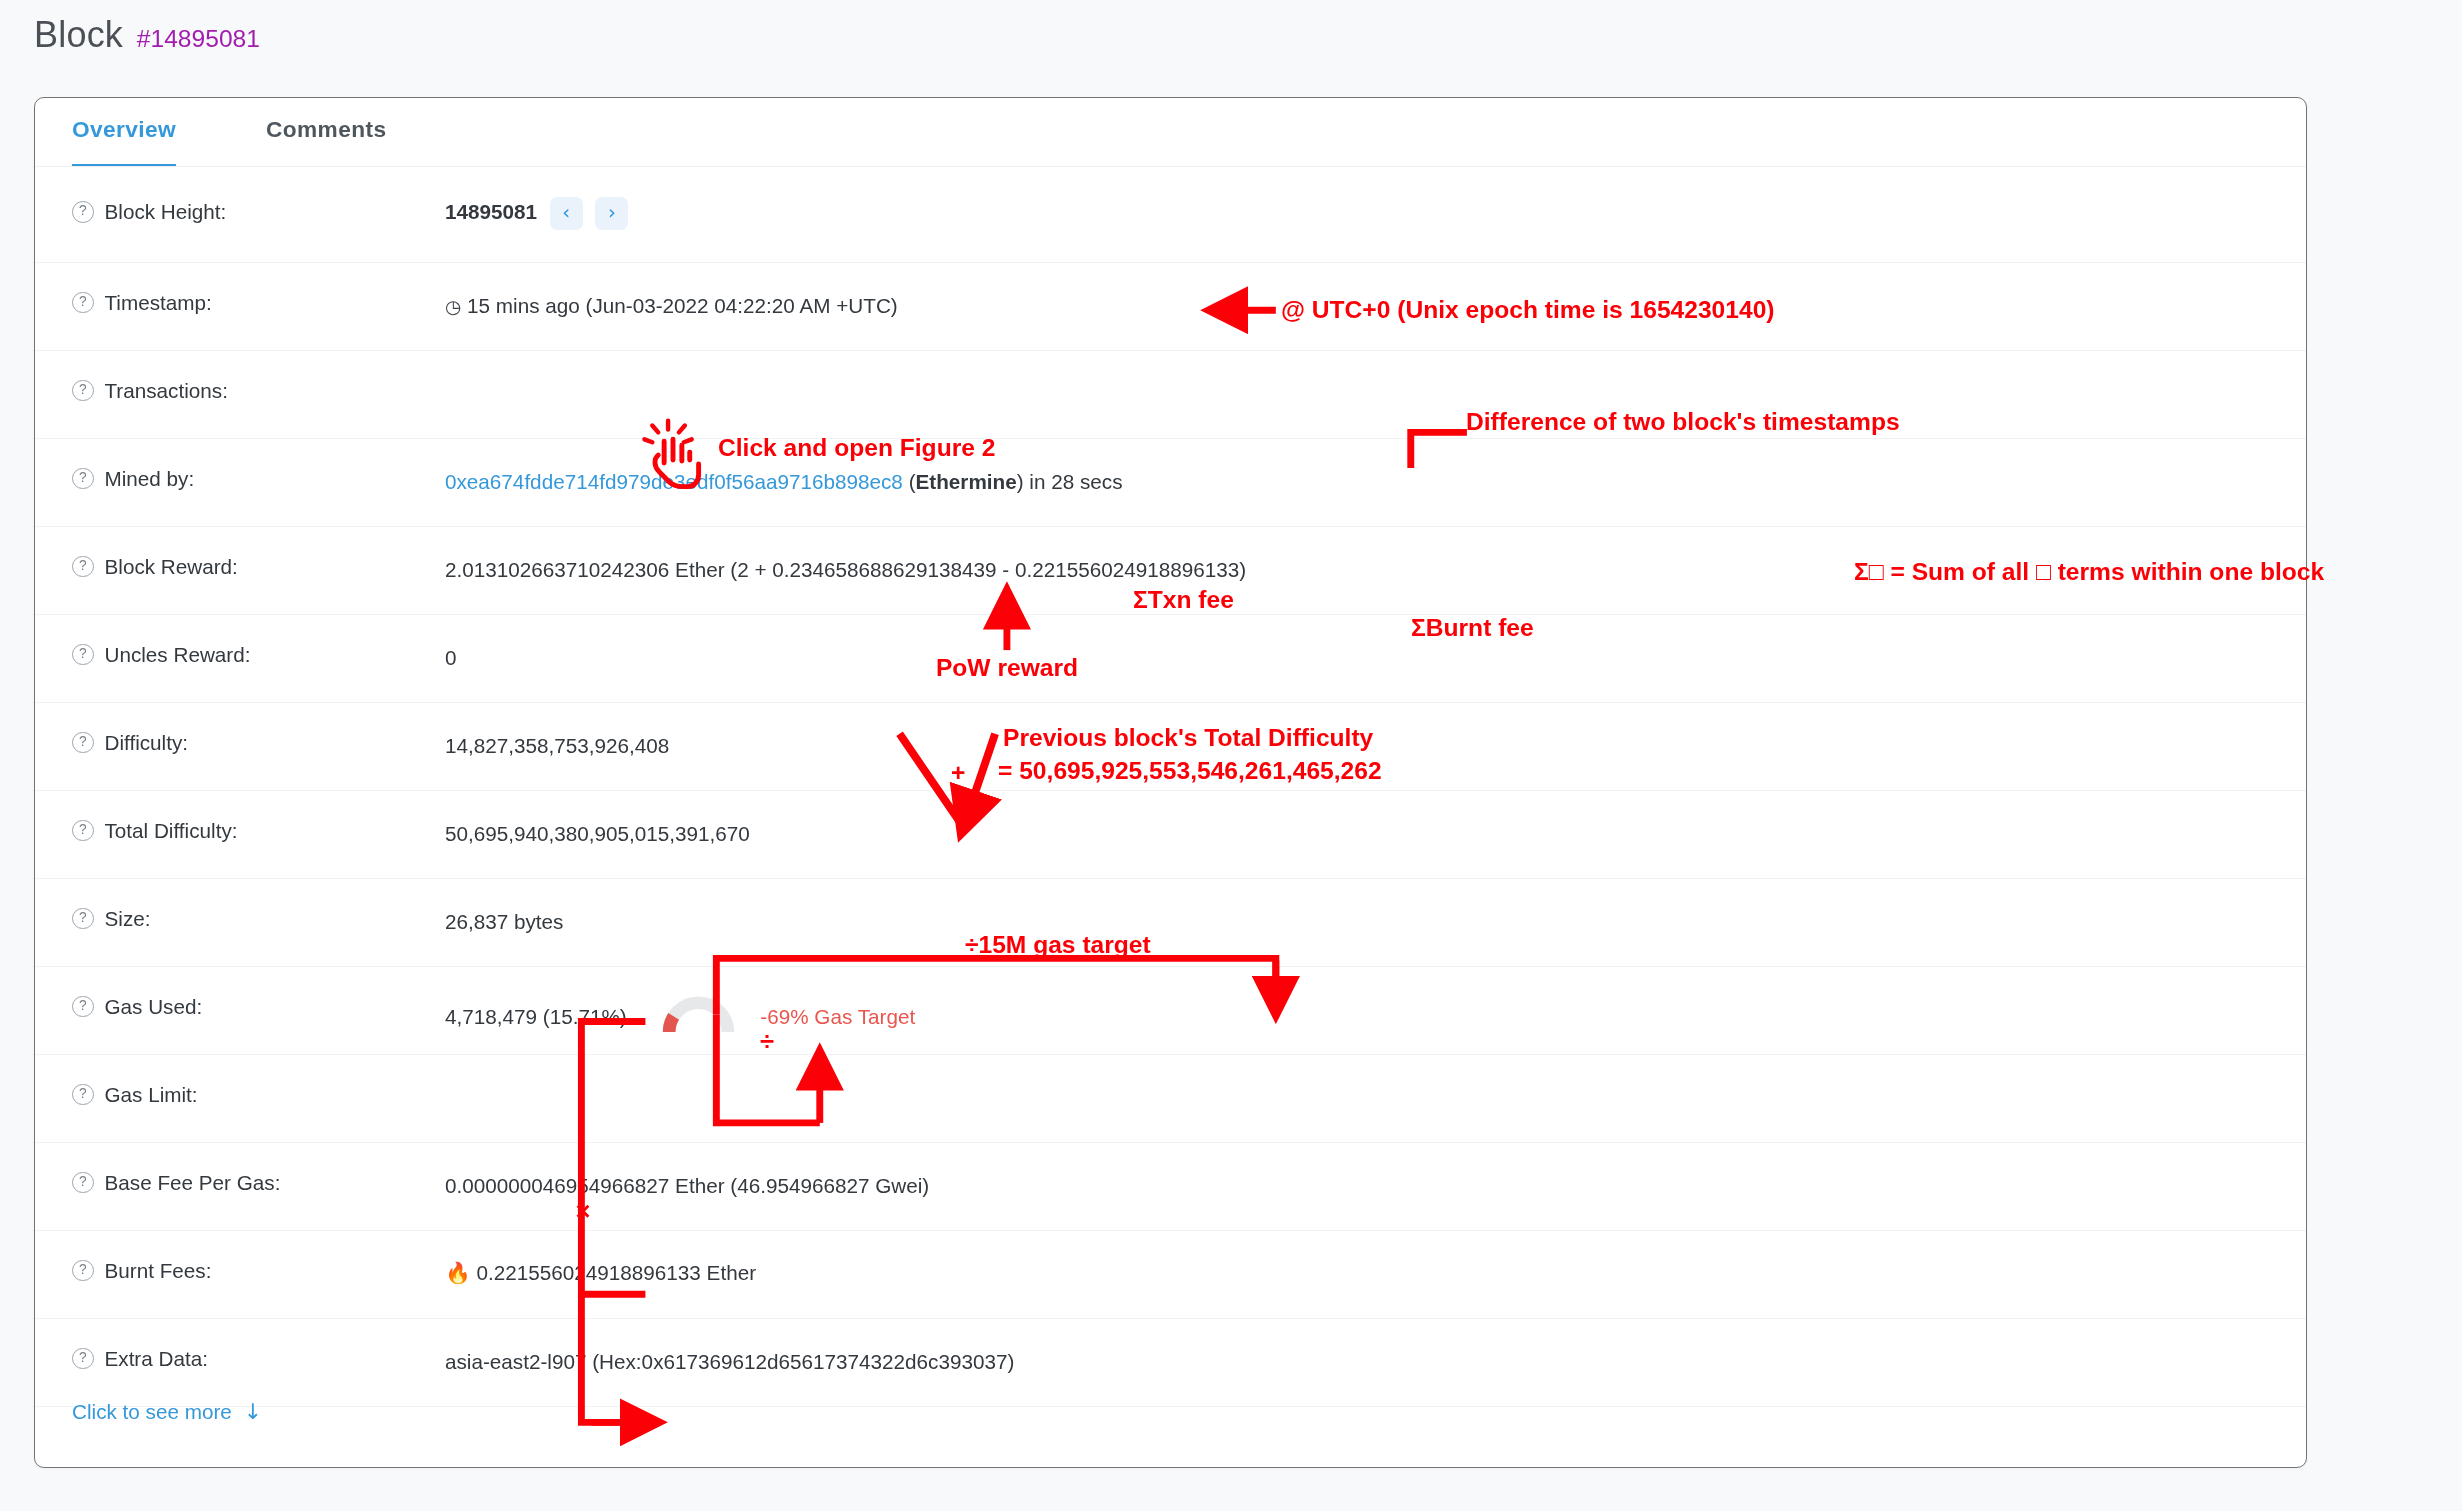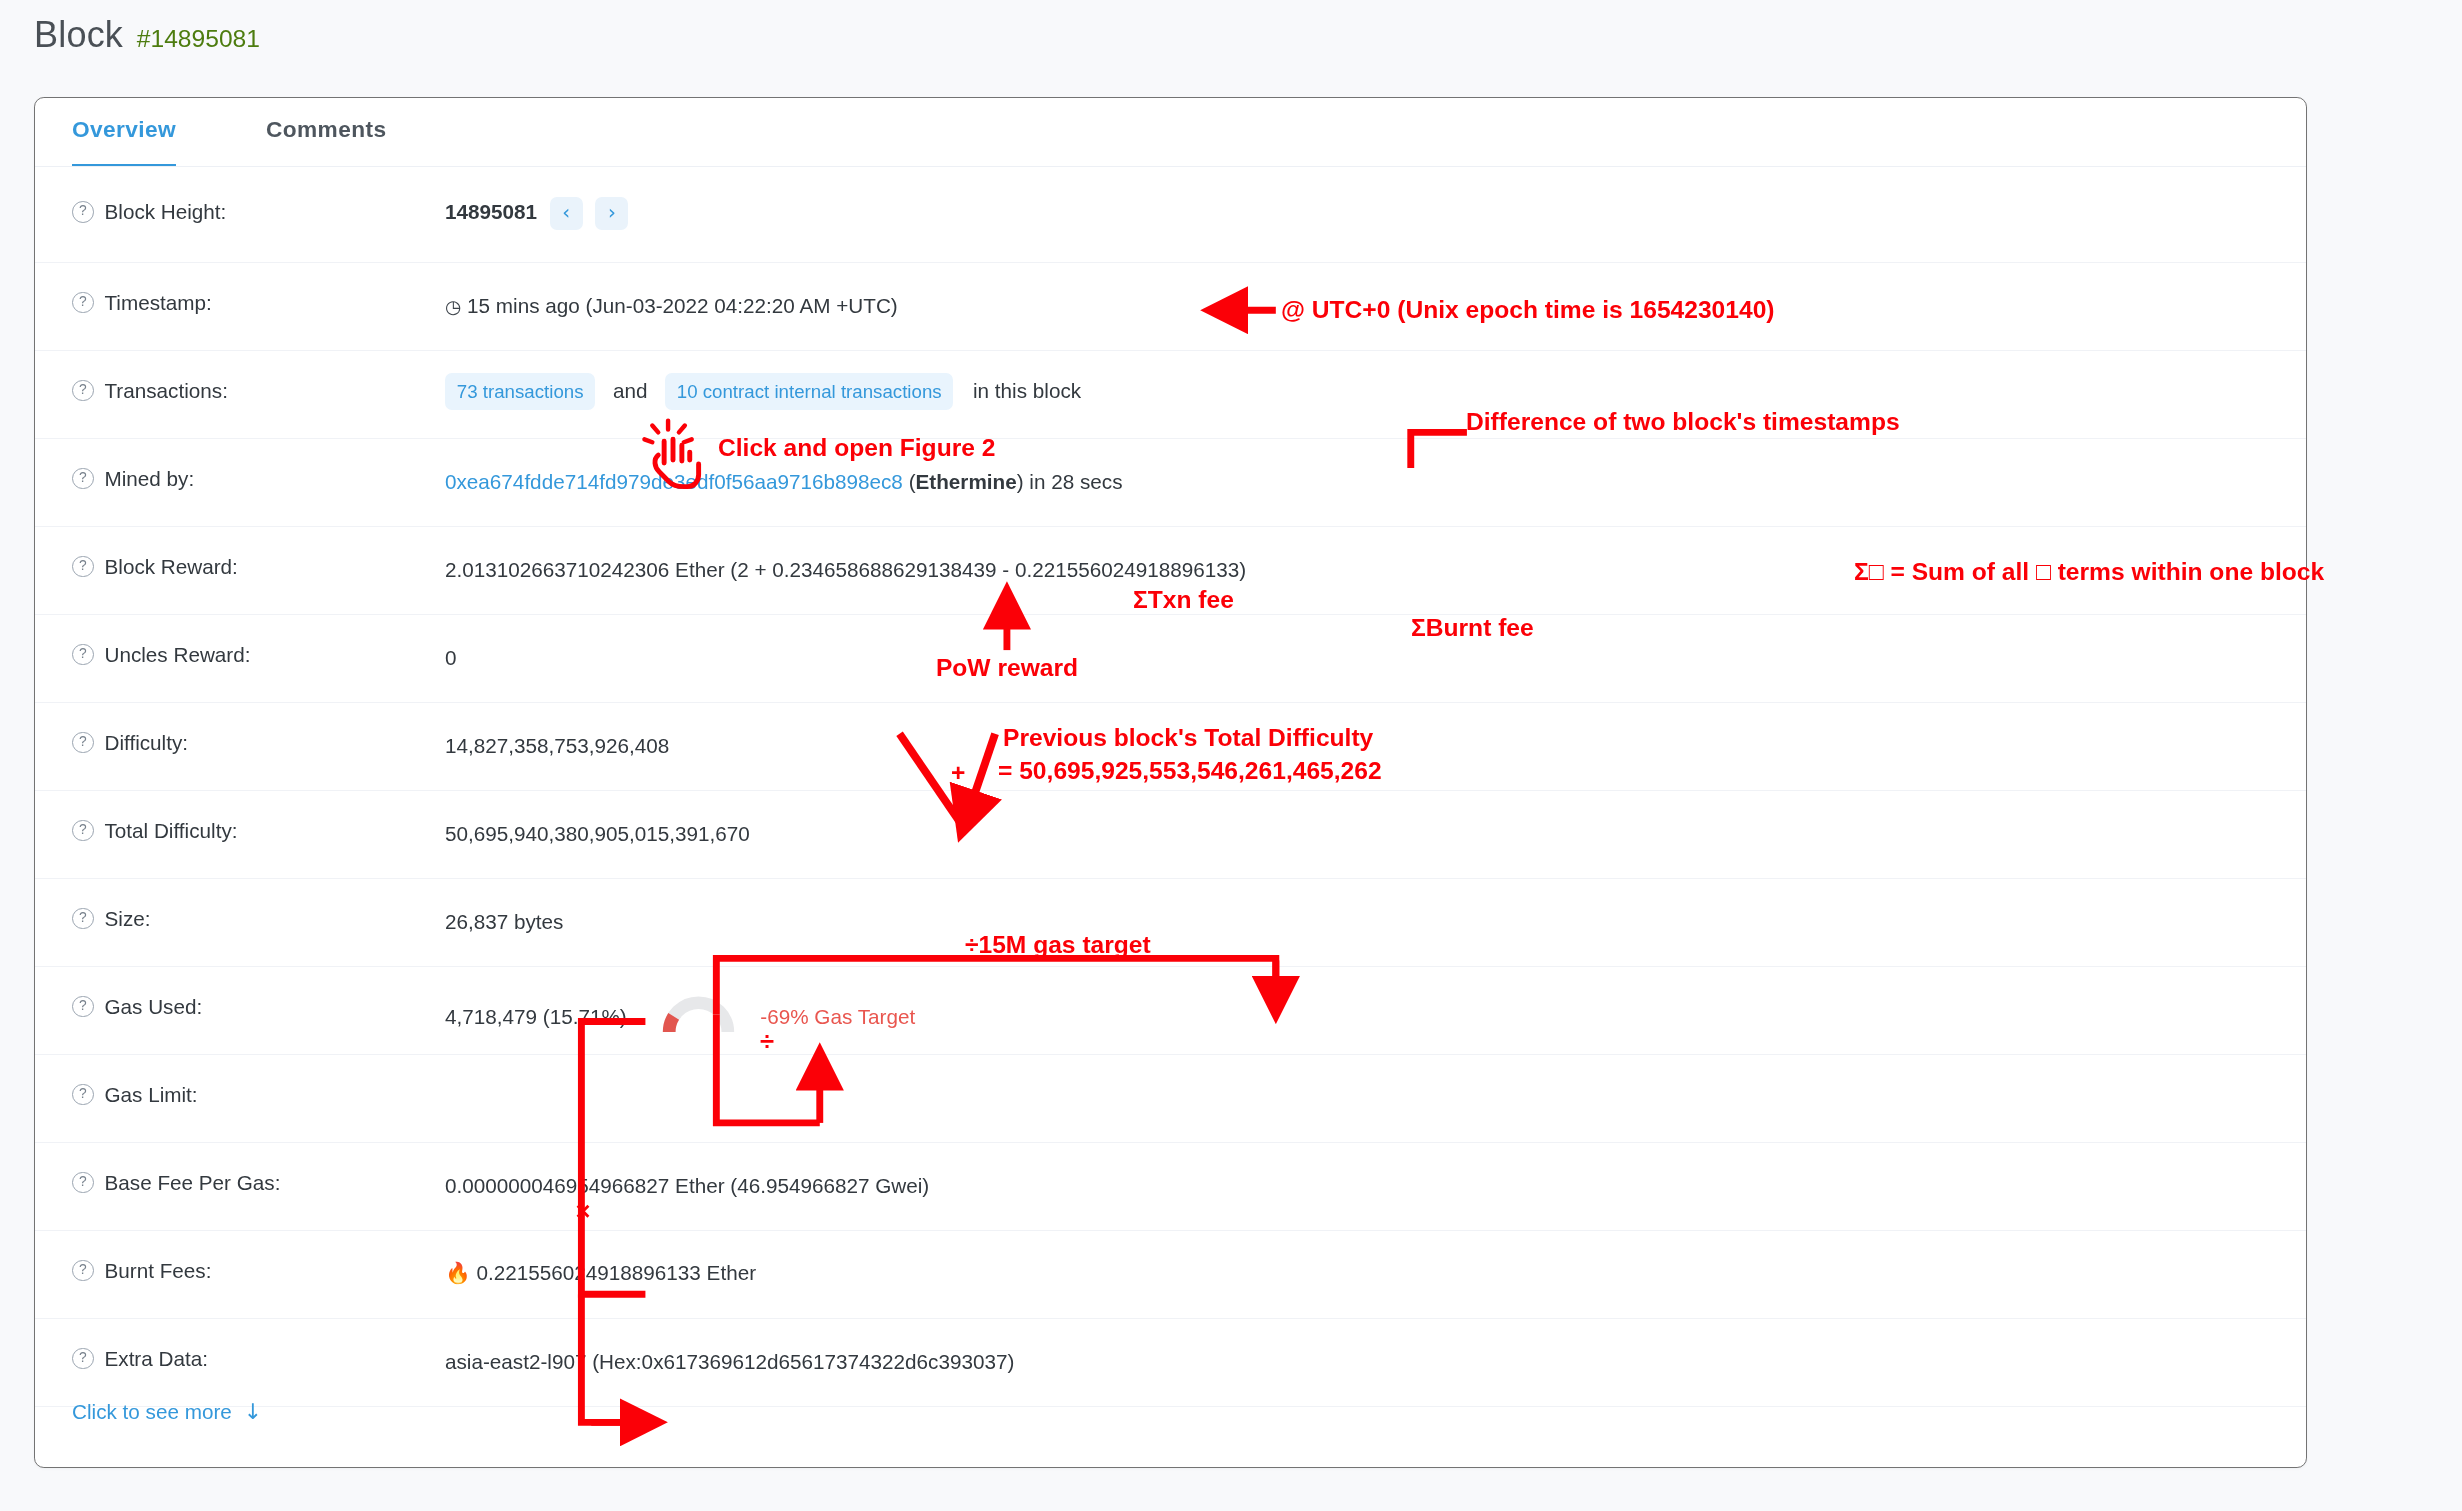--- a/index.html
+++ b/index.html
@@ -12,21 +12,21 @@
     overflow:hidden;
     position:relative;
   }
 
   
   #page-title {
     position:absolute; left:34px; top:13.8px;
     display:flex; align-items:baseline; gap:13.8px;
   }
   #page-title .t-main { font-size:36px; color:#4a5056; font-weight:400; letter-spacing:0.2px;}
-  #page-title .t-sub  { font-size:24.6px; color:#4d7c0f; font-weight:400; }
+  #page-title .t-sub  { font-size:24.6px; color:#a21caf; font-weight:400; }
 
   
   #card {
     position:absolute; left:34px; top:97px;
     width:2273px; height:1371px;
     background:#fff;
     border:1px solid #737373;
     border-radius:9.9px;
     box-shadow:0 1px 3px rgba(30,40,70,.045);
     overflow:hidden;
@@ -161,26 +161,20 @@
     <div class="value" style="padding-top:28.6px;">
       <span class="clock">◷</span>
       <span>15 mins ago (Jun-03-2022 04:22:20 AM +UTC)</span>
     </div>
   </div>
 
   <div class="row" style="height:88px;">
     <div class="label" style="padding-top:27.6px;">
       <span class="qmark">?</span>
       <span>Transactions:</span>
-    </div>
-    <div class="value" style="padding-top:21.7px;">
-      <span class="badge">73 transactions</span>
-      <span style="margin:0 11.8px;">and</span>
-      <span class="badge">10 contract internal transactions</span>
-      <span style="margin-left:13.8px;">in this block</span>
     </div>
   </div>
 
   <div class="row" style="height:88px;">
     <div class="label" style="padding-top:27.6px;">
       <span class="qmark">?</span>
       <span>Mined by:</span>
     </div>
     <div class="value" style="padding-top:28.6px;">
       <span class="link">0xea674fdde714fd979de3edf0f56aa9716b898ec8</span>

